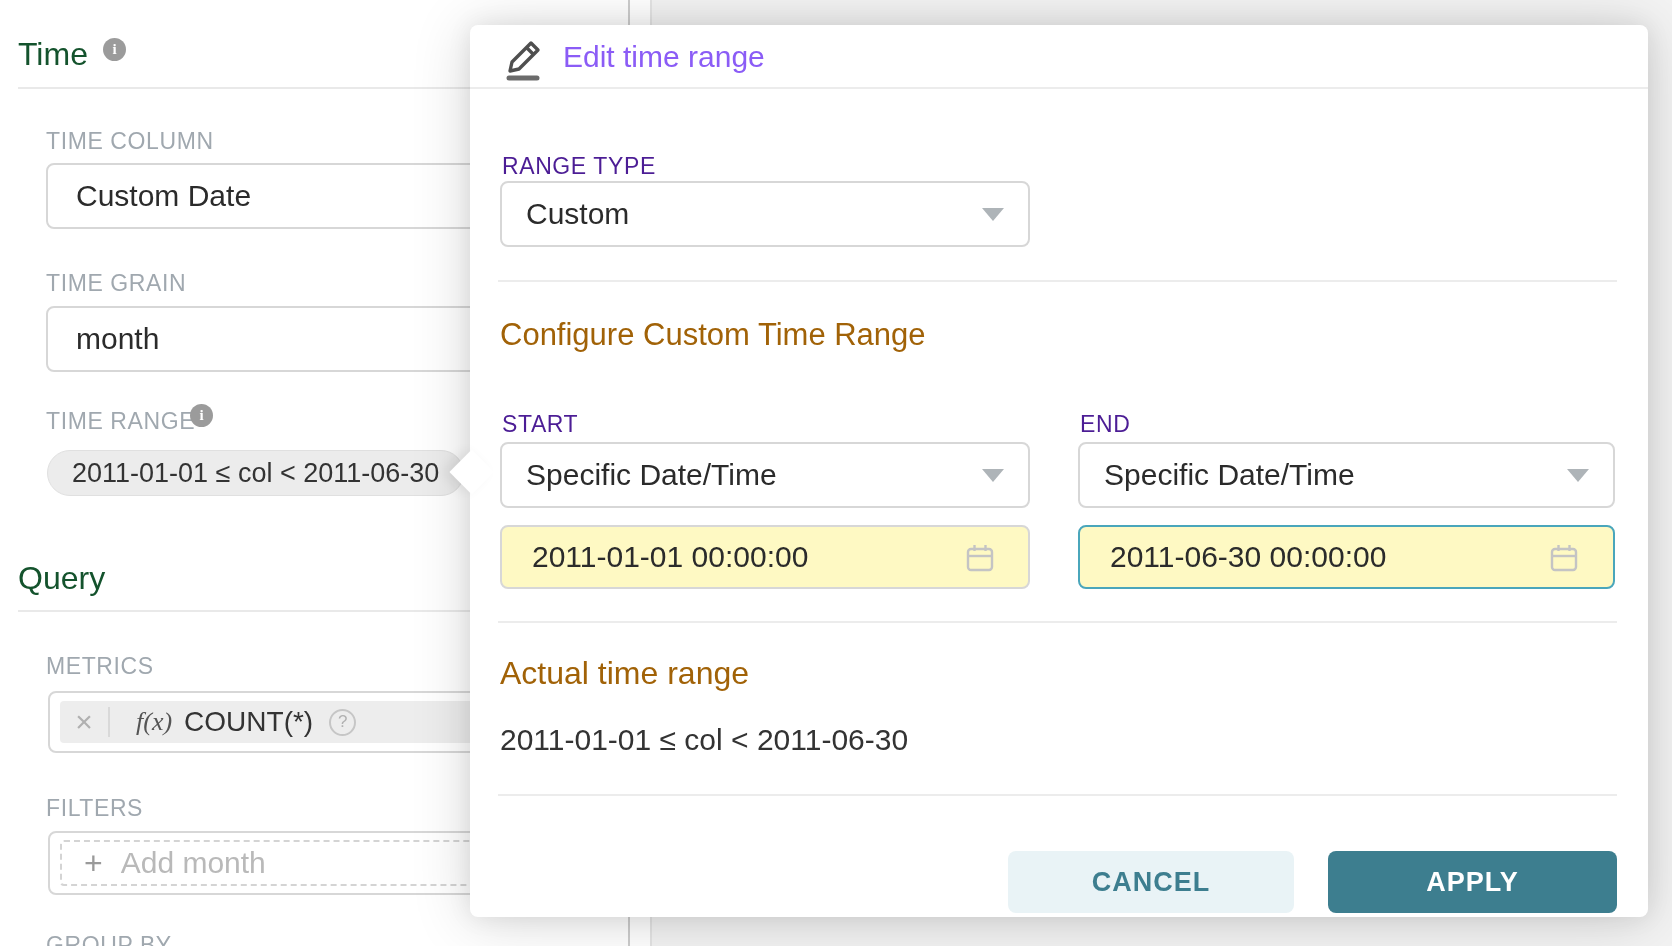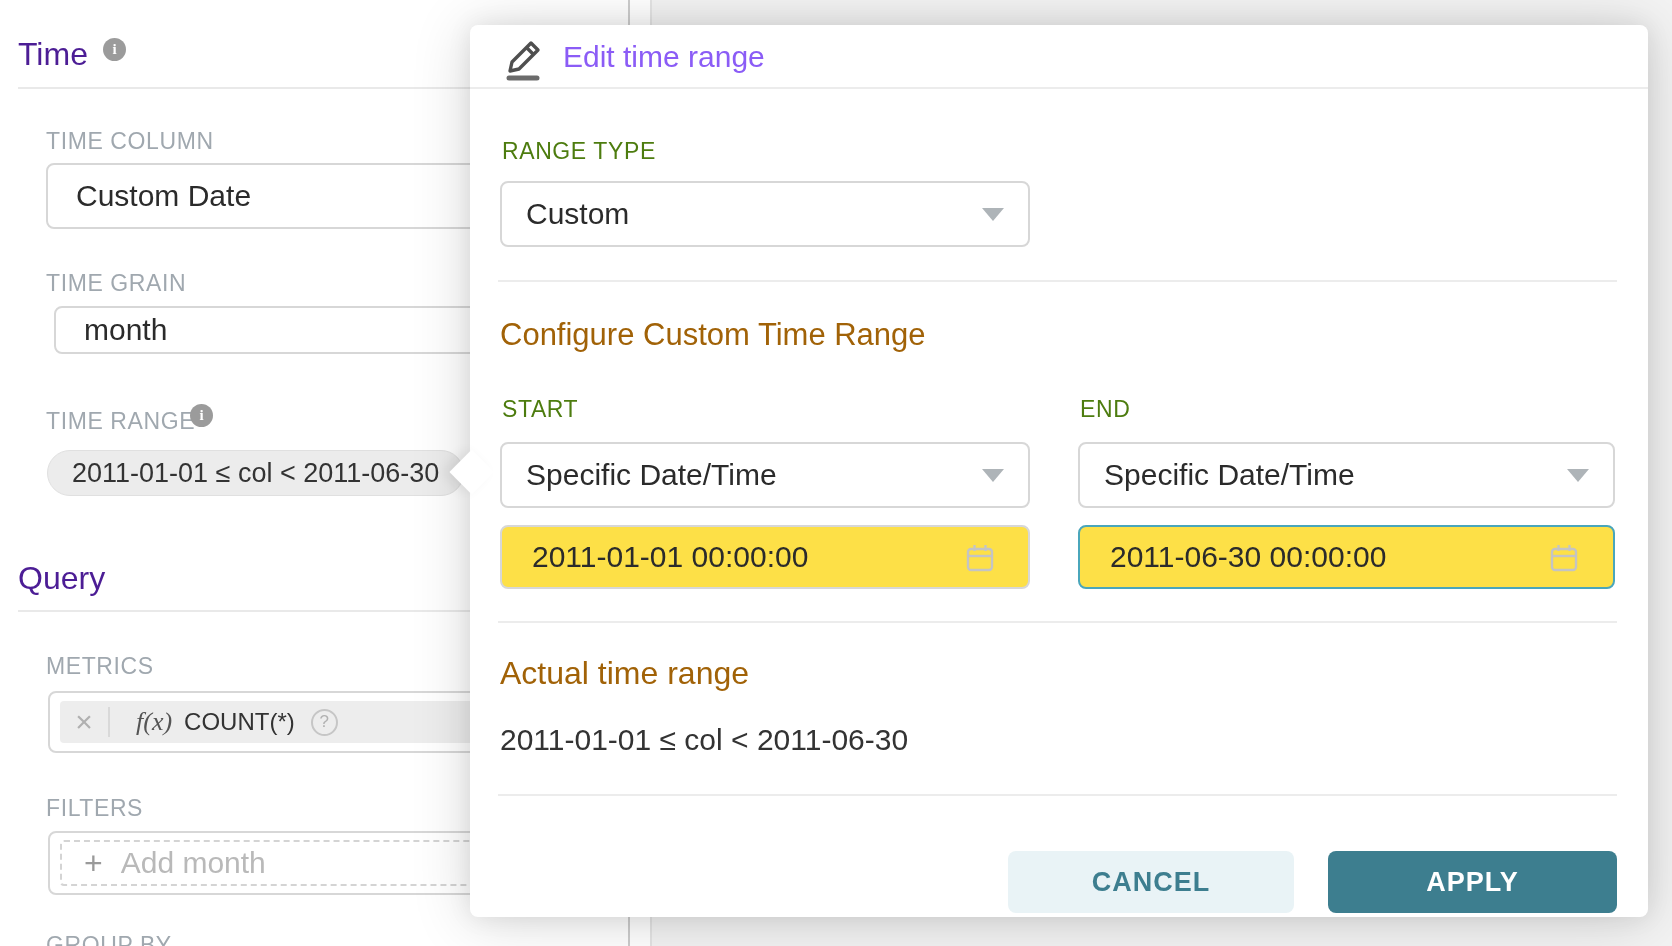--- a/index.html
+++ b/index.html
@@ -12,41 +12,41 @@
   
   .chart-bg { position:absolute; left:650px; top:0; width:1022px; height:946px;
     background:#f3f3f3; z-index:1; }
   .panel-vline { position:absolute; left:628px; top:0; width:2px; height:946px;
     background:#cdcdcd; z-index:2; }
   .chart-vline { position:absolute; left:650px; top:0; width:2px; height:946px;
     background:#e4e4e4; z-index:2; }
 
   
   .left-panel { position:absolute; inset:0; z-index:3; }
-  .section-title { position:absolute; font-size:32px; font-weight:500; color:#4c1d95; }
+  .section-title { position:absolute; font-size:32px; font-weight:500; color:#14532d; }
   .h-divider { position:absolute; height:2px; background:#e9e9e9; }
   .plabel { position:absolute; font-size:23px; letter-spacing:.6px; color:#a0a8af; font-weight:400; }
   .info-dot { display:inline-flex; align-items:center; justify-content:center;
     width:23px; height:23px; border-radius:50%; background:#9b9b9b; color:#ffffff;
     font-size:15px; font-weight:700; font-family:"Liberation Serif",serif; }
   .info-abs { position:absolute; }
   .input-display { position:absolute; background:#fff; border:2px solid #d7d7d7; border-radius:8px;
     font-size:30px; color:#2b2b2b; display:flex; align-items:center; padding:0 28px; }
   .pill { position:absolute; left:47px; top:450px; height:46px; border-radius:23px;
     background:#ececec; border:1px solid #e0e0e0; display:inline-flex; align-items:center;
     padding:0 24px; font-size:27px; color:#333; cursor:pointer; }
   .metric-box { position:absolute; left:48px; top:691px; width:560px; height:62px;
     border:2px solid #d7d7d7; border-radius:8px; background:#fff; display:flex; align-items:center; }
   .metric-chip { margin-left:10px; height:42px; background:#ededed; border-radius:4px;
     display:flex; align-items:center; width:520px; }
   .chip-close { width:48px; text-align:center; font-size:30px; color:#b0b0b0; cursor:pointer; line-height:1; }
   .chip-sep { width:2px; height:30px; background:#d9d9d9; }
   .chip-fx { font-family:"Liberation Serif","DejaVu Serif",serif; font-style:italic;
     font-size:26px; color:#555; margin-left:26px; }
-  .chip-label { font-size:24px; color:#333; margin-left:12px; }
+  .chip-label { font-size:28px; color:#333; margin-left:12px; }
   .chip-help { width:27px; height:27px; border:2px solid #c6c6c6; border-radius:50%;
     color:#b1b1b1; font-size:17px; display:inline-flex; align-items:center; justify-content:center;
     margin-left:16px; cursor:pointer; }
   .filter-box { position:absolute; left:48px; top:831px; width:560px; height:64px;
     border:2px solid #d7d7d7; border-radius:8px; background:#fff; display:flex; align-items:center; }
   .filter-dash { margin-left:10px; width:540px; height:46px; border:2px dashed #d4d4d4; border-radius:4px;
     display:flex; align-items:center; padding-left:22px; cursor:pointer; }
   .plus-glyph { font-size:32px; color:#9a9a9a; line-height:1; }
   .add-filter-label { font-size:30px; color:#b9b9b9; margin-left:18px; }
 
@@ -55,29 +55,29 @@
     background:#ffffff; transform:rotate(45deg); z-index:11;
     box-shadow:-5px 5px 12px rgba(0,0,0,.07); }
   .modal { position:absolute; left:470px; top:25px; width:1178px; height:892px;
     background:#ffffff; border-radius:8px; z-index:10;
     box-shadow:0 4px 60px rgba(0,0,0,.16), 0 0 25px rgba(0,0,0,.08); }
   .modal-header { position:absolute; left:0; top:0; width:100%; height:64px;
     border-bottom:2px solid #ececec; }
   .pencil-wrap { position:absolute; left:32px; top:10px; width:44px; height:46px; }
   .modal-title { position:absolute; left:93px; top:0; height:64px; display:flex; align-items:center;
     font-size:30px; color:#8b5cf6; }
-  .mlabel { position:absolute; font-size:23px; letter-spacing:.6px; color:#4d7c0f; font-weight:400; }
+  .mlabel { position:absolute; font-size:23px; letter-spacing:.6px; color:#4c1d95; font-weight:400;margin-top:15px; }
   .select-box { position:absolute; background:#fff; border:2px solid #d7d7d7; border-radius:8px;
     display:flex; align-items:center; justify-content:space-between;
     font-size:30px; color:#2b2b2b; padding:0 24px 0 24px; cursor:pointer; }
   .caret-down { width:0; height:0; border-left:11px solid transparent; border-right:11px solid transparent;
     border-top:13px solid #aeb4b8; }
   .m-divider { position:absolute; left:28px; width:1119px; height:2px; background:#ececec; }
   .m-heading { position:absolute; font-size:31px; color:#a16207; }
-  .date-input { position:absolute; background:#fde047; border:2px solid #d7d7d7; border-radius:8px;
+  .date-input { position:absolute; background:#fef9c3; border:2px solid #d7d7d7; border-radius:8px;
     font-size:30px; color:#2b2b2b; padding:0 70px 0 30px; width:530px; height:64px; outline:none;
     font-family:"Liberation Sans","DejaVu Sans",sans-serif; }
   .date-input.focused { border-color:#4aa6bb; }
   .cal-icon { position:absolute; pointer-events:auto; cursor:pointer; }
   .actual-value { position:absolute; font-size:30px; color:#333; }
   .btn { position:absolute; top:806px; height:62px; border:none; border-radius:8px;
     font-size:27px; font-weight:700; letter-spacing:1px; display:flex; align-items:center;
     justify-content:center; cursor:pointer;
     font-family:"Liberation Sans","DejaVu Sans",sans-serif;margin-top:20px; }
   .btn-cancel { left:538px; width:286px; background:#e9f3f6; color:#3d7e8f; }
@@ -97,21 +97,21 @@
     <div class="section-title" style="left:18px; top:36px;">Time</div>
     <span class="info-dot info-abs" style="left:103px; top:38px;">i</span>
     <div class="h-divider" style="left:18px; top:87px; width:612px;"></div>
 
     <div class="plabel" style="left:46px; top:128px;">TIME COLUMN</div>
     <div class="input-display" style="left:46px; top:163px; width:560px; height:66px;">
       <span>Custom Date</span>
     </div>
 
     <div class="plabel" style="left:46px; top:270px;">TIME GRAIN</div>
-    <div class="input-display" style="left:54px; top:306px; width:560px; height:48px;">
+    <div class="input-display" style="left:46px; top:306px; width:560px; height:66px;">
       <span>month</span>
     </div>
 
     <div class="plabel" style="left:46px; top:408px;">TIME RANGE</div>
     <span class="info-dot info-abs" style="left:190px; top:404px;">i</span>
     <div class="pill">
       <span>2011-01-01 ≤ col &lt; 2011-06-30</span>
     </div>
 
     <div class="section-title" style="left:18px; top:560px;">Query</div>

